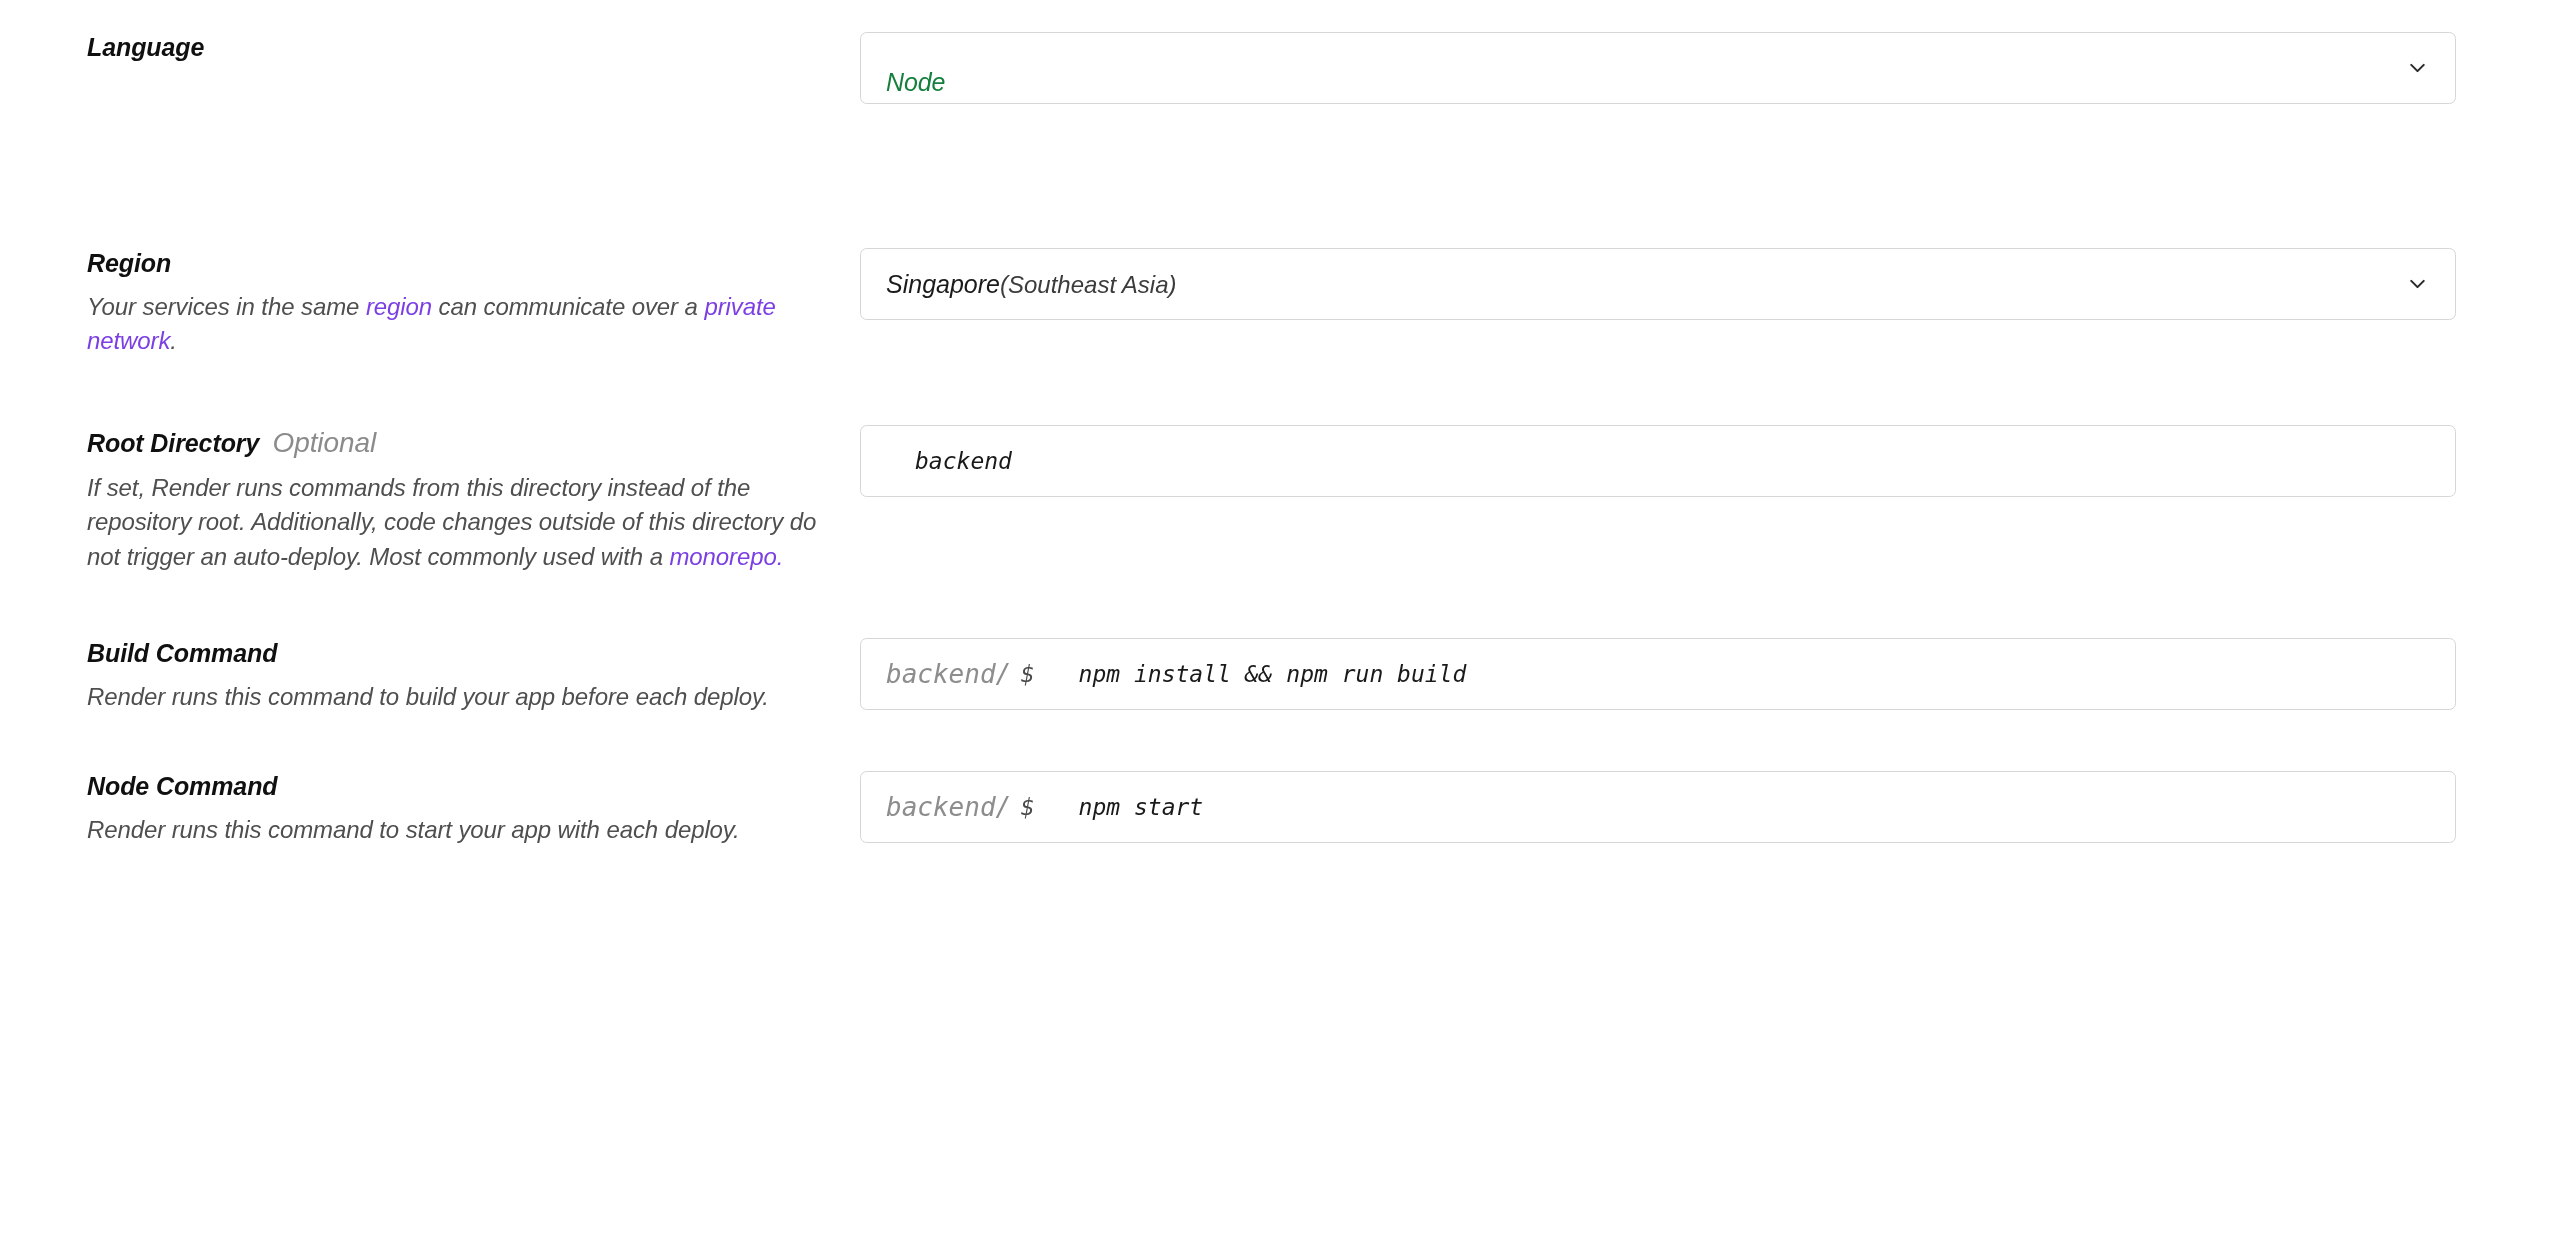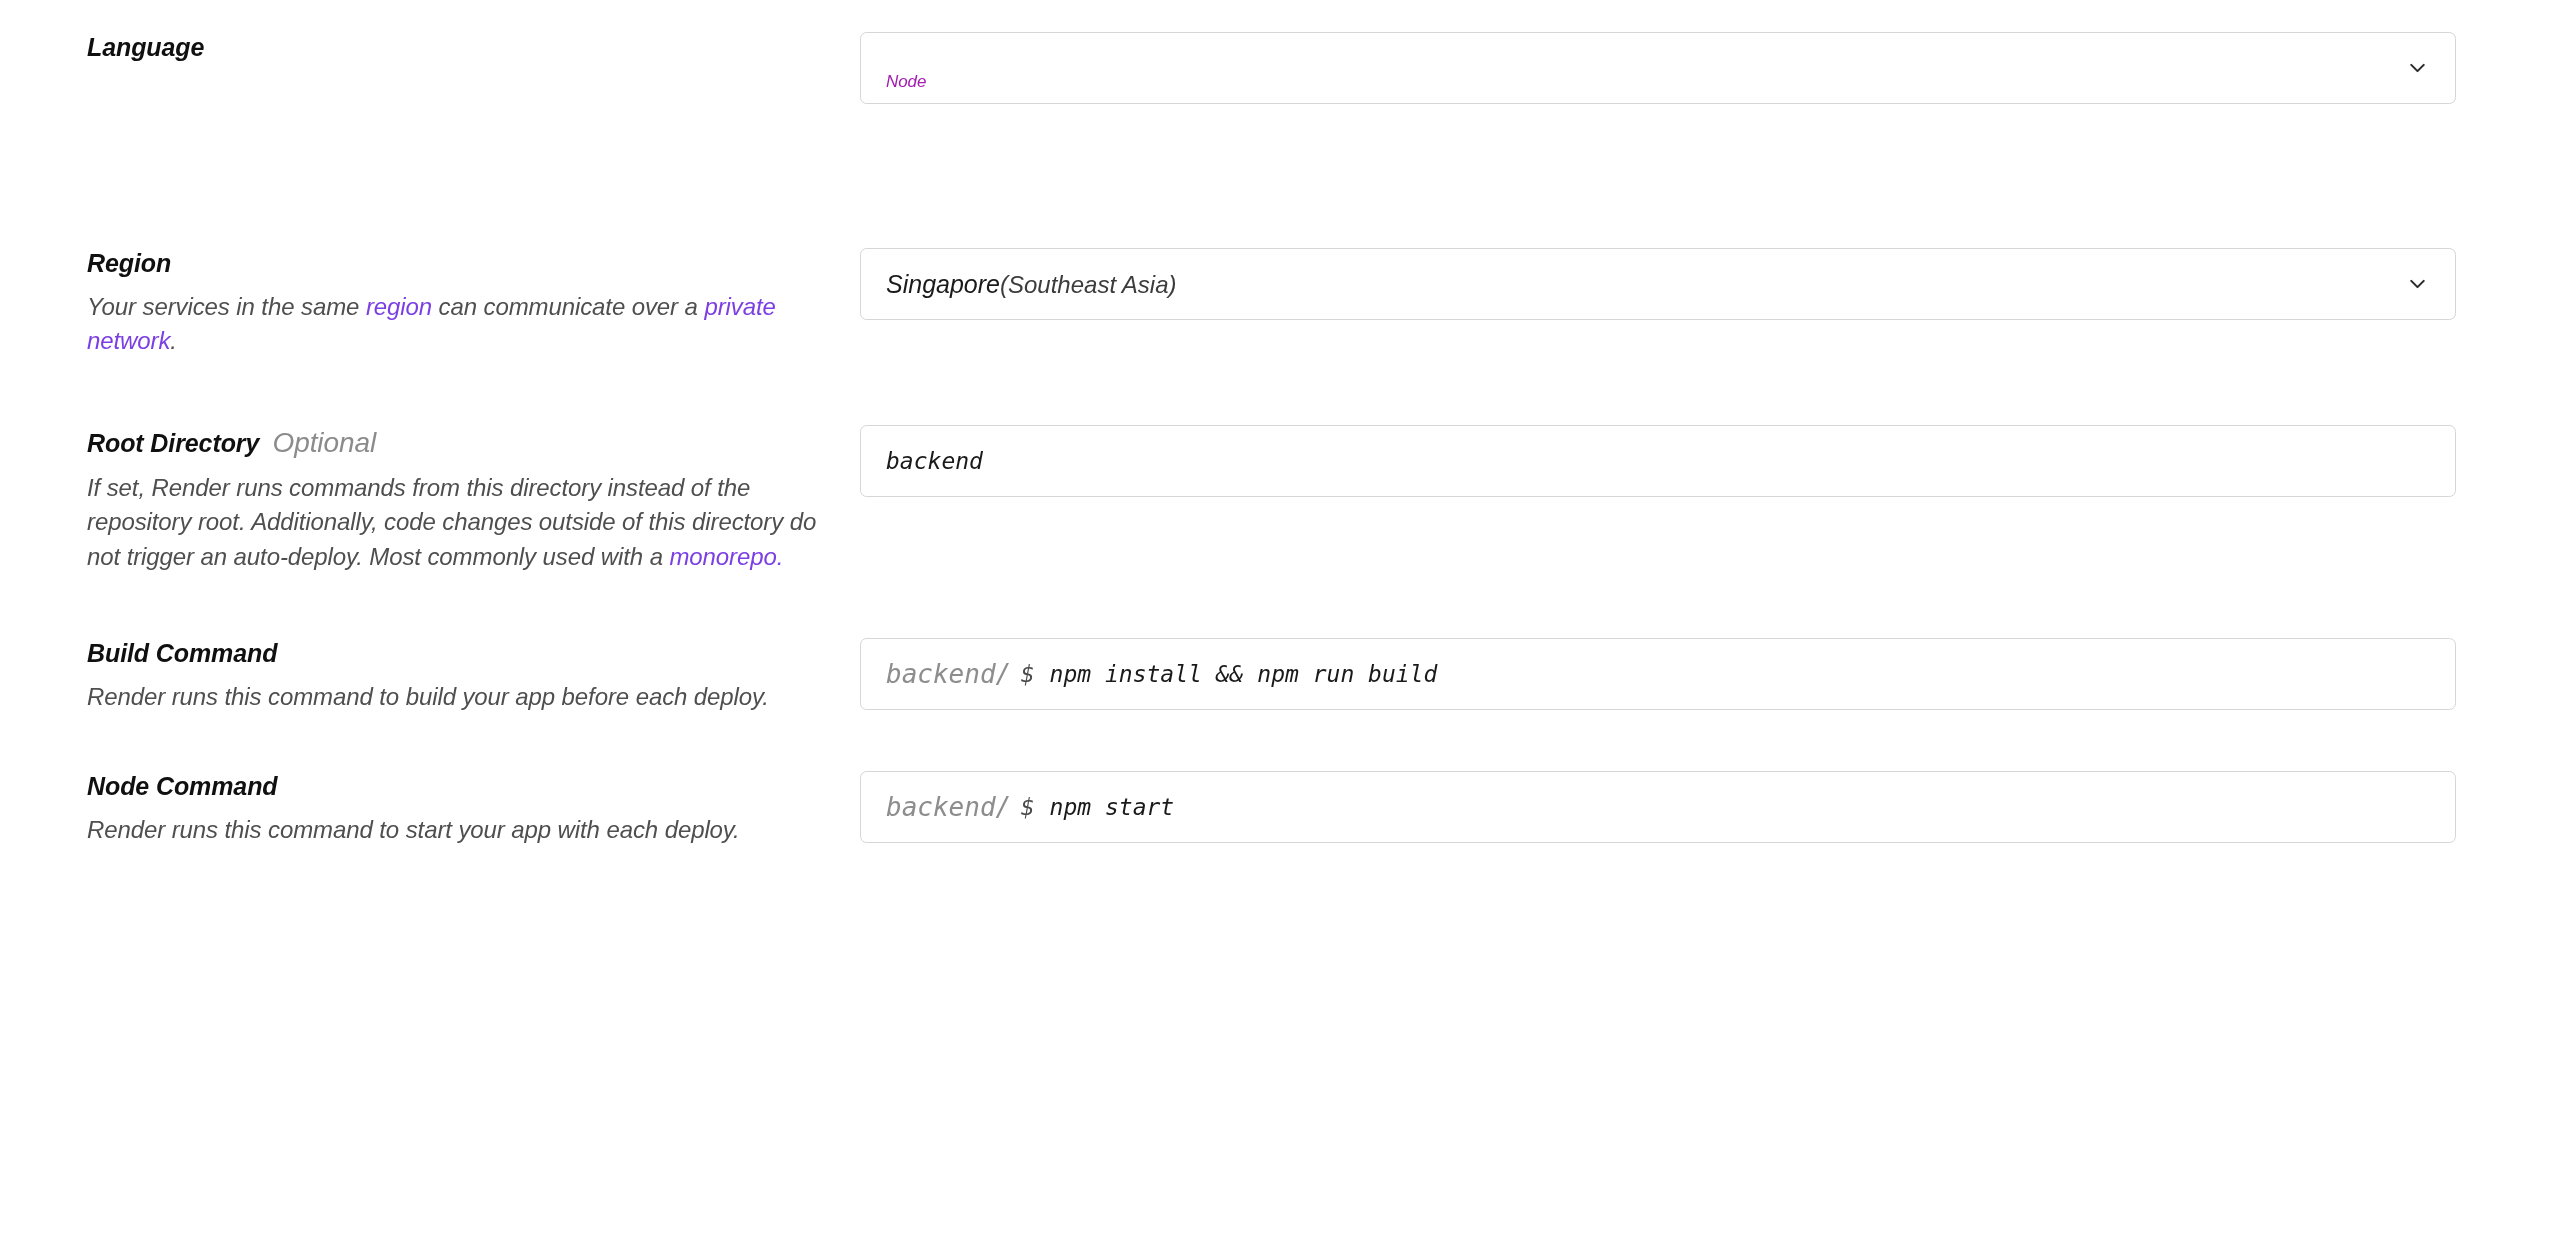--- a/index.html
+++ b/index.html
@@ -68,22 +68,22 @@
     border-radius: 6.6px;
     background: #ffffff;
     display: flex;
     align-items: center;
     padding: 0 25px;
   }
   .control.select {
     padding-right: 66px;
   }
   .control-value {
-    font-size: 17px;
-    color: #a21caf;
+    font-size: 25px;
+    color: #15803d;
     letter-spacing: -0.1px;
     white-space: nowrap;
     overflow: hidden;
     text-overflow: ellipsis;
     margin-top: 28px;
   }
   .region-value {
     font-size: 25px;
     color: #1a1a1a;
     display: flex;
@@ -103,20 +103,21 @@
     height: 25px;
     display: block;
     color: #2b2b2b;
   }
   .mono-text {
     font-family: "DejaVu Sans Mono", monospace;
     font-size: 23px;
     color: #1a1a1a;
     letter-spacing: 0px;
     white-space: nowrap;
+    margin-left: 29px;
   }
   .prefix {
     font-family: "DejaVu Sans Mono", monospace;
     font-size: 26px;
     color: #8d8d8d;
     margin-right: 9.5px;
   }
   .dollar {
     font-family: "DejaVu Sans Mono", monospace;
     font-size: 23px;

